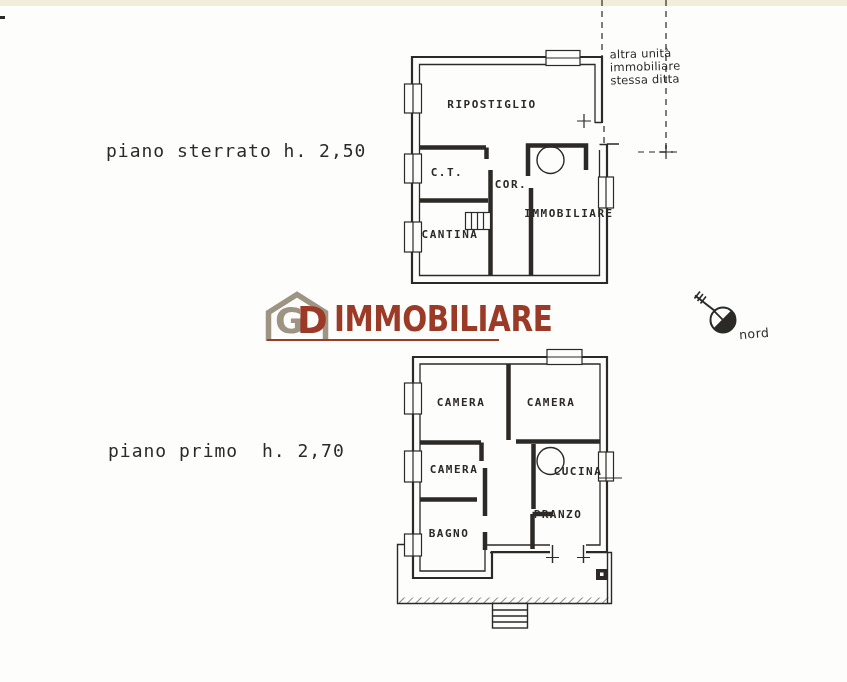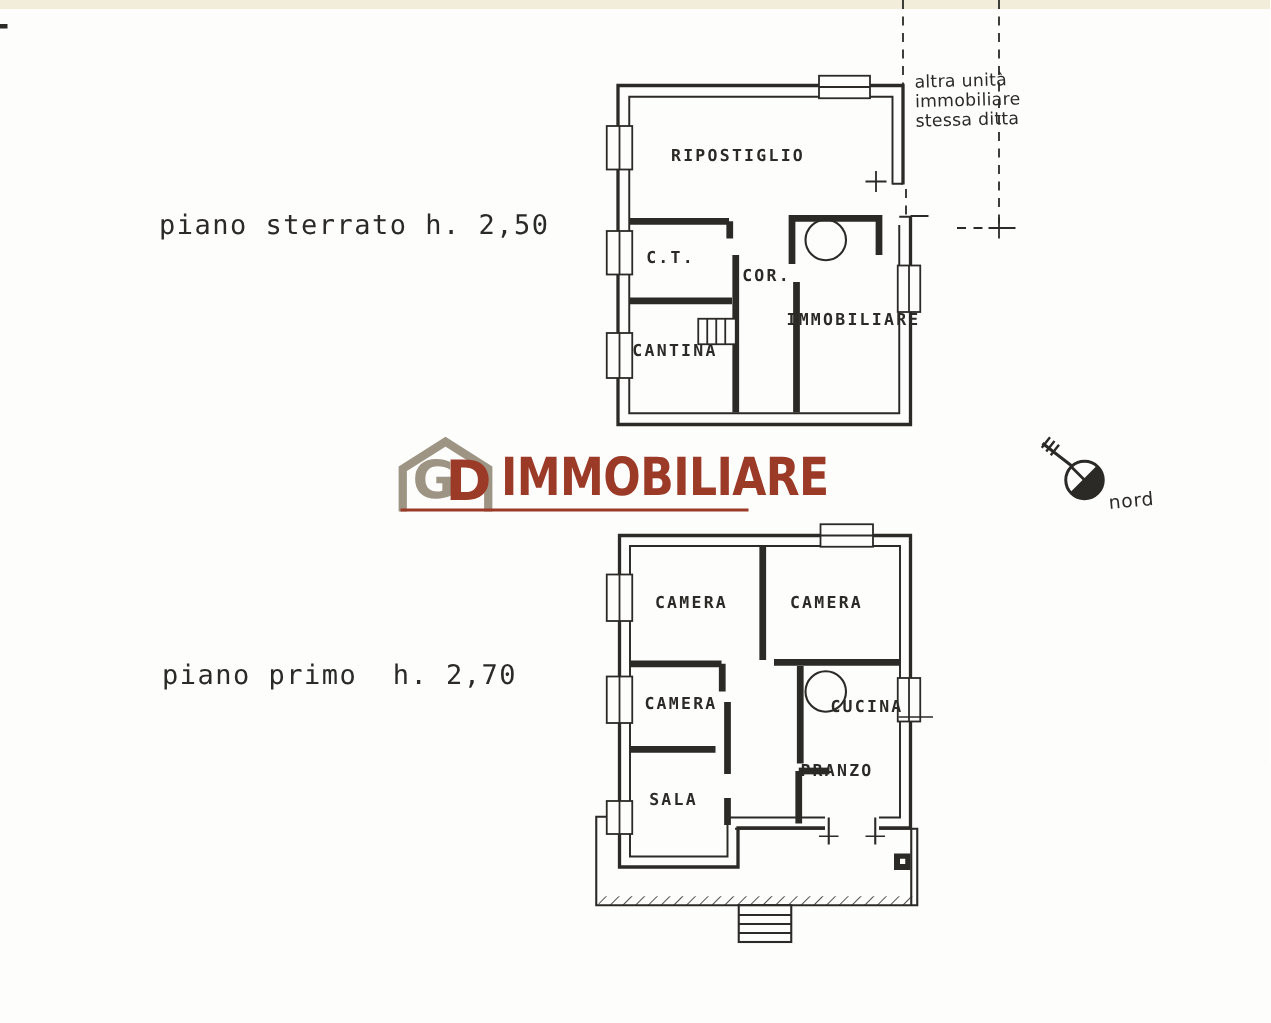--- a/index.html
+++ b/index.html
@@ -190,21 +190,21 @@
   <div class="rlabel" style="left:492px;top:104px;">RIPOSTIGLIO</div>
   <div class="rlabel" style="left:447px;top:172px;">C.T.</div>
   <div class="rlabel" style="left:511px;top:184px;">COR.</div>
   <div class="rlabel" style="left:569px;top:213px;">IMMOBILIARE</div>
   <div class="rlabel" style="left:450px;top:234px;">CANTINA</div>
 
   <div class="rlabel" style="left:461px;top:402px;">CAMERA</div>
   <div class="rlabel" style="left:551px;top:402px;">CAMERA</div>
   <div class="rlabel" style="left:454px;top:469px;">CAMERA</div>
   <div class="rlabel" style="left:578px;top:471px;">CUCINA</div>
-  <div class="rlabel" style="left:449px;top:533px;">SALA</div>
+  <div class="rlabel" style="left:449px;top:533px;">BAGNO</div>
   <div class="rlabel" style="left:558px;top:514px;">PRANZO</div>
 
   <div class="annotation">
     <div>altra unità</div>
     <div>immobiliare</div>
     <div>stessa ditta</div>
   </div>
 
   <div class="nord-label">nord</div>
 

